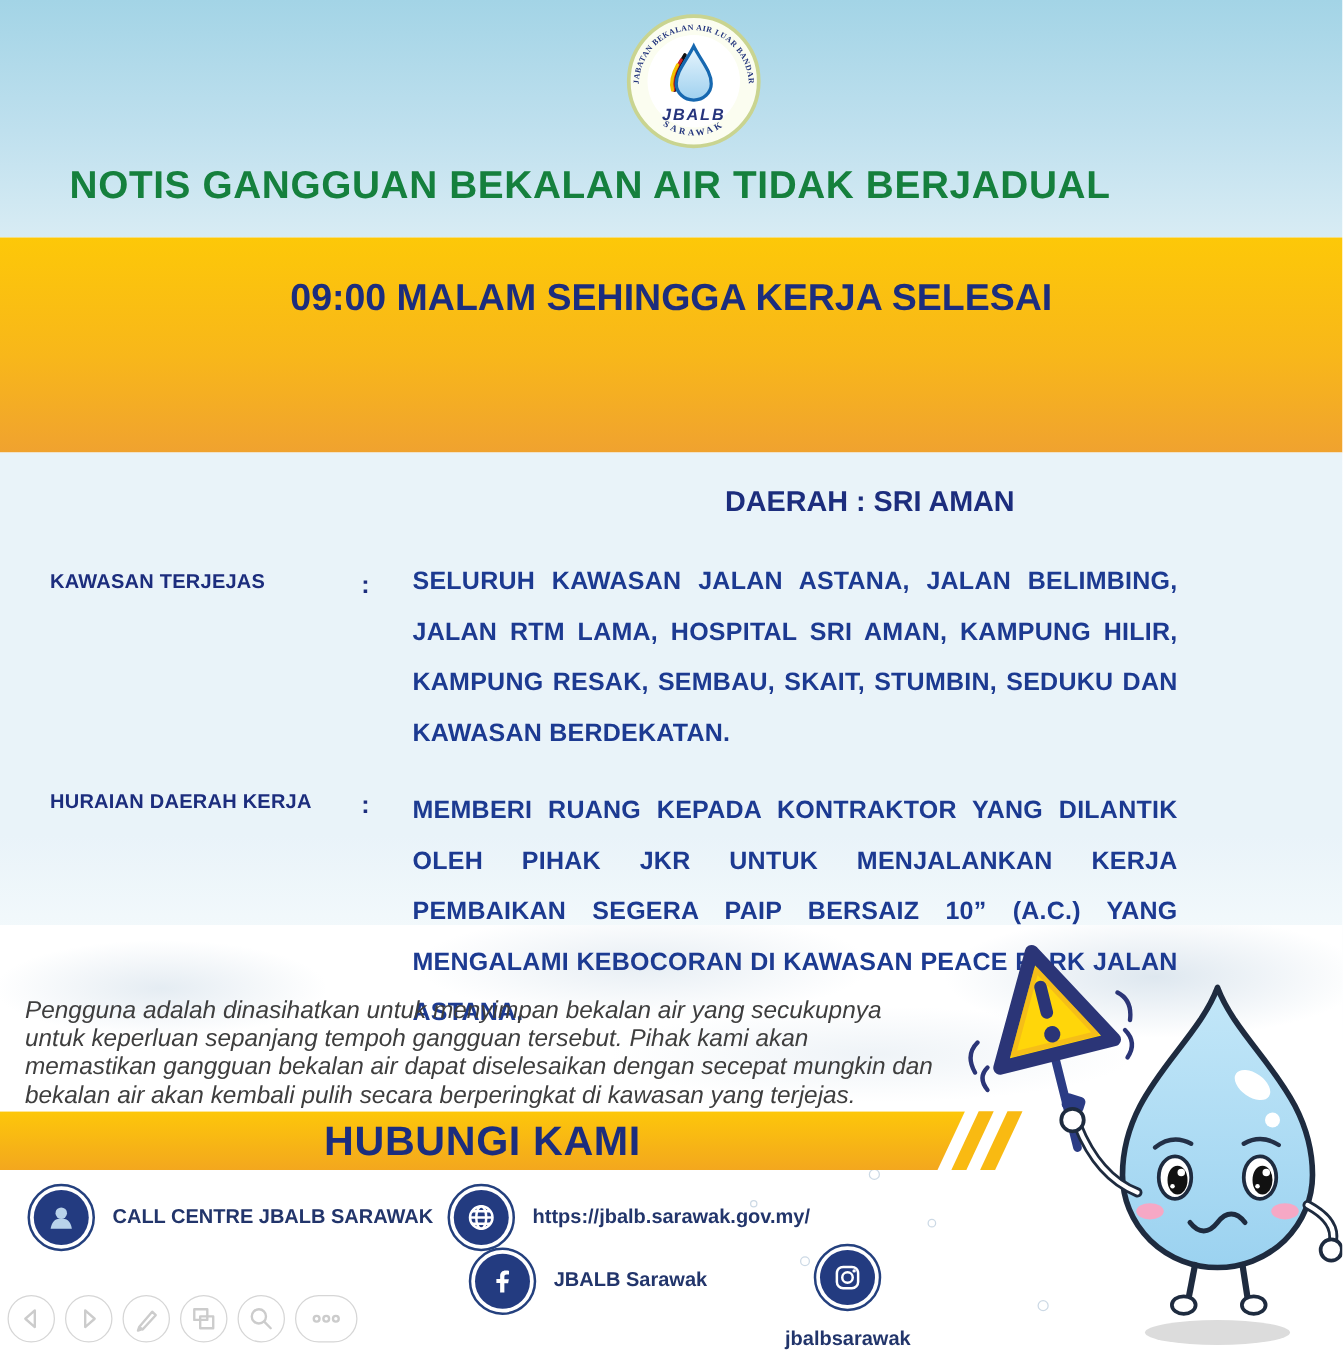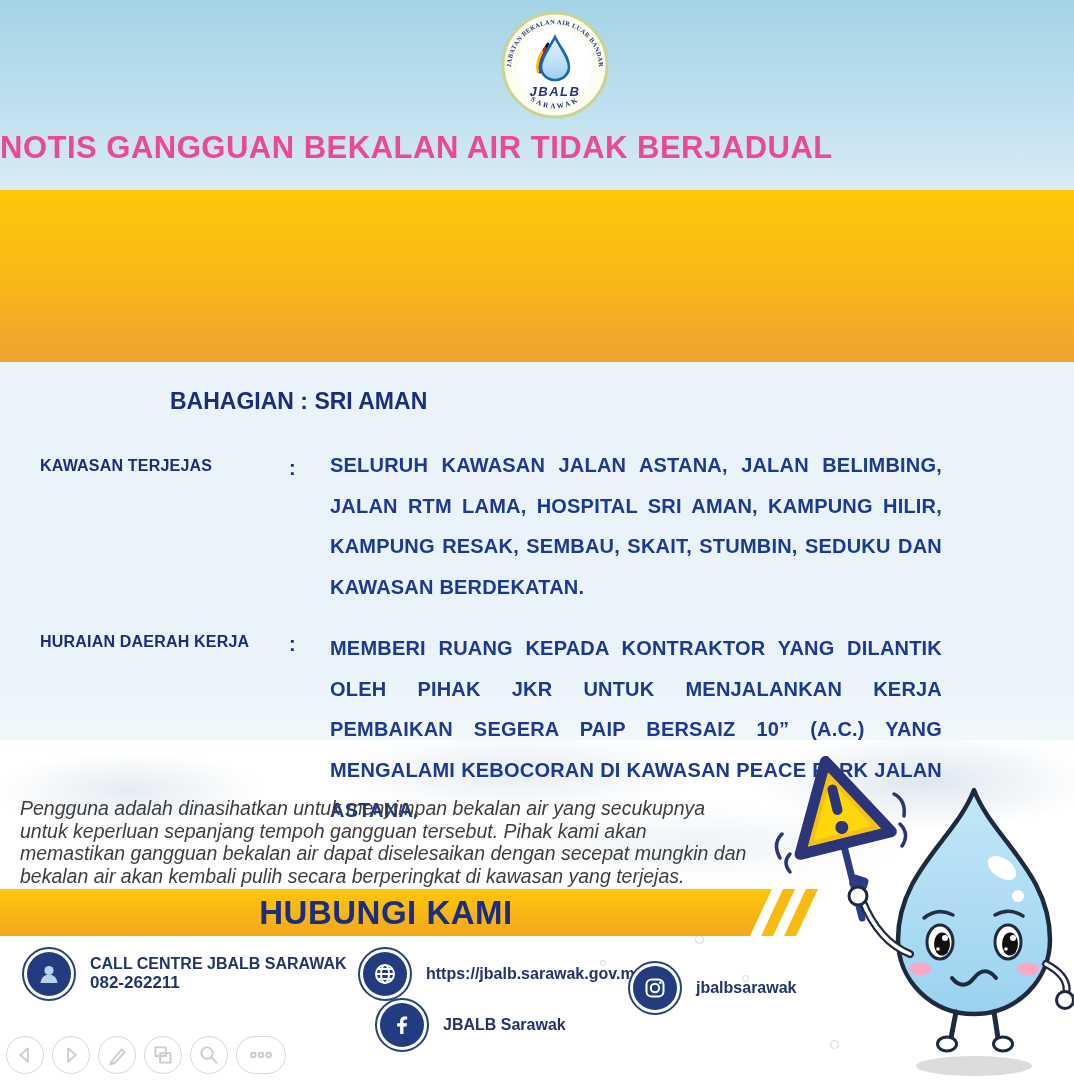--- a/index.html
+++ b/index.html
@@ -6,22 +6,22 @@
   html,body { width:1074px; height:1080px; }
   body {
     position:relative; overflow:hidden; background:#ffffff;
     font-family:"Liberation Sans", sans-serif;
   }
   .abs { position:absolute; }
 
   
   .sky { top:0; left:0; width:1074px; height:190px;
     background:linear-gradient(180deg,#a3d4e6 0%,#bfe0ee 55%,#d8ecf4 100%); }
-  .main-title { top:130px; left:0; width:944px; 
-    color:#ec4899; font-size:31px; font-weight:bold; letter-spacing:.5px; }
+  .main-title { top:130px; left:0; width:944px; text-align:center;
+    color:#15803d; font-size:31px; font-weight:bold; letter-spacing:.5px; }
 
   
   .orange-band { top:190px; left:0; width:1074px; height:172px;
     background:linear-gradient(180deg,#fdc808 0%,#f8b71a 55%,#f0a22f 100%); }
   .date-lines { top:215px; left:0; width:1074px; text-align:center;
     color:#1c2d7d; font-size:30px; font-weight:bold; line-height:48px; }
 
   
   .content-bg { top:362px; left:0; width:1074px; height:528px;
     background:linear-gradient(180deg,#e9f3f9 0%,#e9f3f9 58%,#f4fafc 75%,#ffffff 92%); }
@@ -105,27 +105,28 @@
       <path d="M0,-22 C-6,-10 -14,-2 -14,8 A14,13 0 0 0 14,8 C14,-2 6,-10 0,-22 Z" fill="url(#logoDrop)" stroke="#1668b0" stroke-width="2.6"></path>
     </g>
     <text x="55" y="86" text-anchor="middle" font-size="13" font-weight="bold" font-style="italic" fill="#27357d" letter-spacing="1.5">JBALB</text>
   </svg>
 </div>
 
 <div class="abs main-title">NOTIS GANGGUAN BEKALAN AIR TIDAK BERJADUAL</div>
 
 <div class="abs orange-band"></div>
 <div class="abs date-lines">
+  <div>09:00 MALAM SEHINGGA KERJA SELESAI</div>
 </div>
 
 <div class="abs content-bg"></div>
 <div class="abs splash-band"></div>
 
 <div class="abs region-row">
-  <span class="bahagian">BAHAGIAN : SRI AMAN</span>
+  <span class="daerah">DAERAH : SRI AMAN</span>
 </div>
 
 <div class="abs sec-label" style="left:40px; top:457px;">KAWASAN TERJEJAS</div>
 <div class="abs sec-colon" style="left:289px; top:457px;">:</div>
 <div class="abs sec-body" style="left:330px; top:445px;">SELURUH KAWASAN JALAN ASTANA, JALAN BELIMBING, JALAN RTM LAMA, HOSPITAL SRI AMAN, KAMPUNG HILIR, KAMPUNG RESAK, SEMBAU, SKAIT, STUMBIN, SEDUKU DAN KAWASAN BERDEKATAN.</div>
 
 <div class="abs sec-label" style="left:40px; top:633px;">HURAIAN DAERAH KERJA</div>
 <div class="abs sec-colon" style="left:289px; top:633px;">:</div>
 <div class="abs sec-body" style="left:330px; top:628px;">MEMBERI RUANG KEPADA KONTRAKTOR YANG DILANTIK OLEH PIHAK JKR UNTUK MENJALANKAN KERJA PEMBAIKAN SEGERA PAIP BERSAIZ 10” (A.C.) YANG MENGALAMI KEBOCORAN DI KAWASAN PEACE PARK JALAN ASTANA.</div>
 
@@ -147,21 +148,20 @@
   <div class="icon-ring">
     <div class="icon-disc">
       <svg width="26" height="26" viewBox="0 0 26 26">
         <circle cx="13" cy="9.5" r="4.6" fill="#b9d3ea"></circle>
         <path d="M4.5,22 C5.5,15.5 9,13.8 13,13.8 C17,13.8 20.5,15.5 21.5,22 Z" fill="#b9d3ea"></path>
       </svg>
     </div>
   </div>
   <div class="contact-text">
     <div class="line1">CALL CENTRE JBALB SARAWAK</div>
-    <div class="line2">082-262211</div>
   </div>
 </div>
 
 <div class="abs contact-item" style="left:358px; top:947px;">
   <div class="icon-ring">
     <div class="icon-disc">
       <svg width="26" height="26" viewBox="0 0 26 26" fill="none" stroke="#ffffff" stroke-width="2">
         <circle cx="13" cy="13" r="9"></circle>
         <ellipse cx="13" cy="13" rx="4" ry="9"></ellipse>
         <line x1="4" y1="13" x2="22" y2="13"></line>
@@ -181,21 +181,21 @@
       <svg width="26" height="26" viewBox="0 0 26 26">
         <path d="M14.5,22 v-7.5 h3 l0.6,-3.2 h-3.6 v-2 c0,-1.1 0.5,-1.8 1.9,-1.8 h1.8 V4.6 c-0.5,-0.1 -1.6,-0.2 -2.6,-0.2 c-2.8,0 -4.5,1.6 -4.5,4.5 v2.4 h-3 v3.2 h3 V22 Z" fill="#ffffff"></path>
       </svg>
     </div>
   </div>
   <div class="contact-text">
     <div>JBALB Sarawak</div>
   </div>
 </div>
 
-<div class="abs contact-item" style="left:628px; top:961px;">
+<div class="abs contact-item" style="left:628px; top:995px;flex-direction:column;">
   <div class="icon-ring">
     <div class="icon-disc">
       <svg width="26" height="26" viewBox="0 0 26 26" fill="none" stroke="#ffffff" stroke-width="2">
         <rect x="4.5" y="4.5" width="17" height="17" rx="5"></rect>
         <circle cx="13" cy="13" r="4.2"></circle>
         <circle cx="18.3" cy="7.7" r="1.4" fill="#ffffff" stroke="none"></circle>
       </svg>
     </div>
   </div>
   <div class="contact-text">

